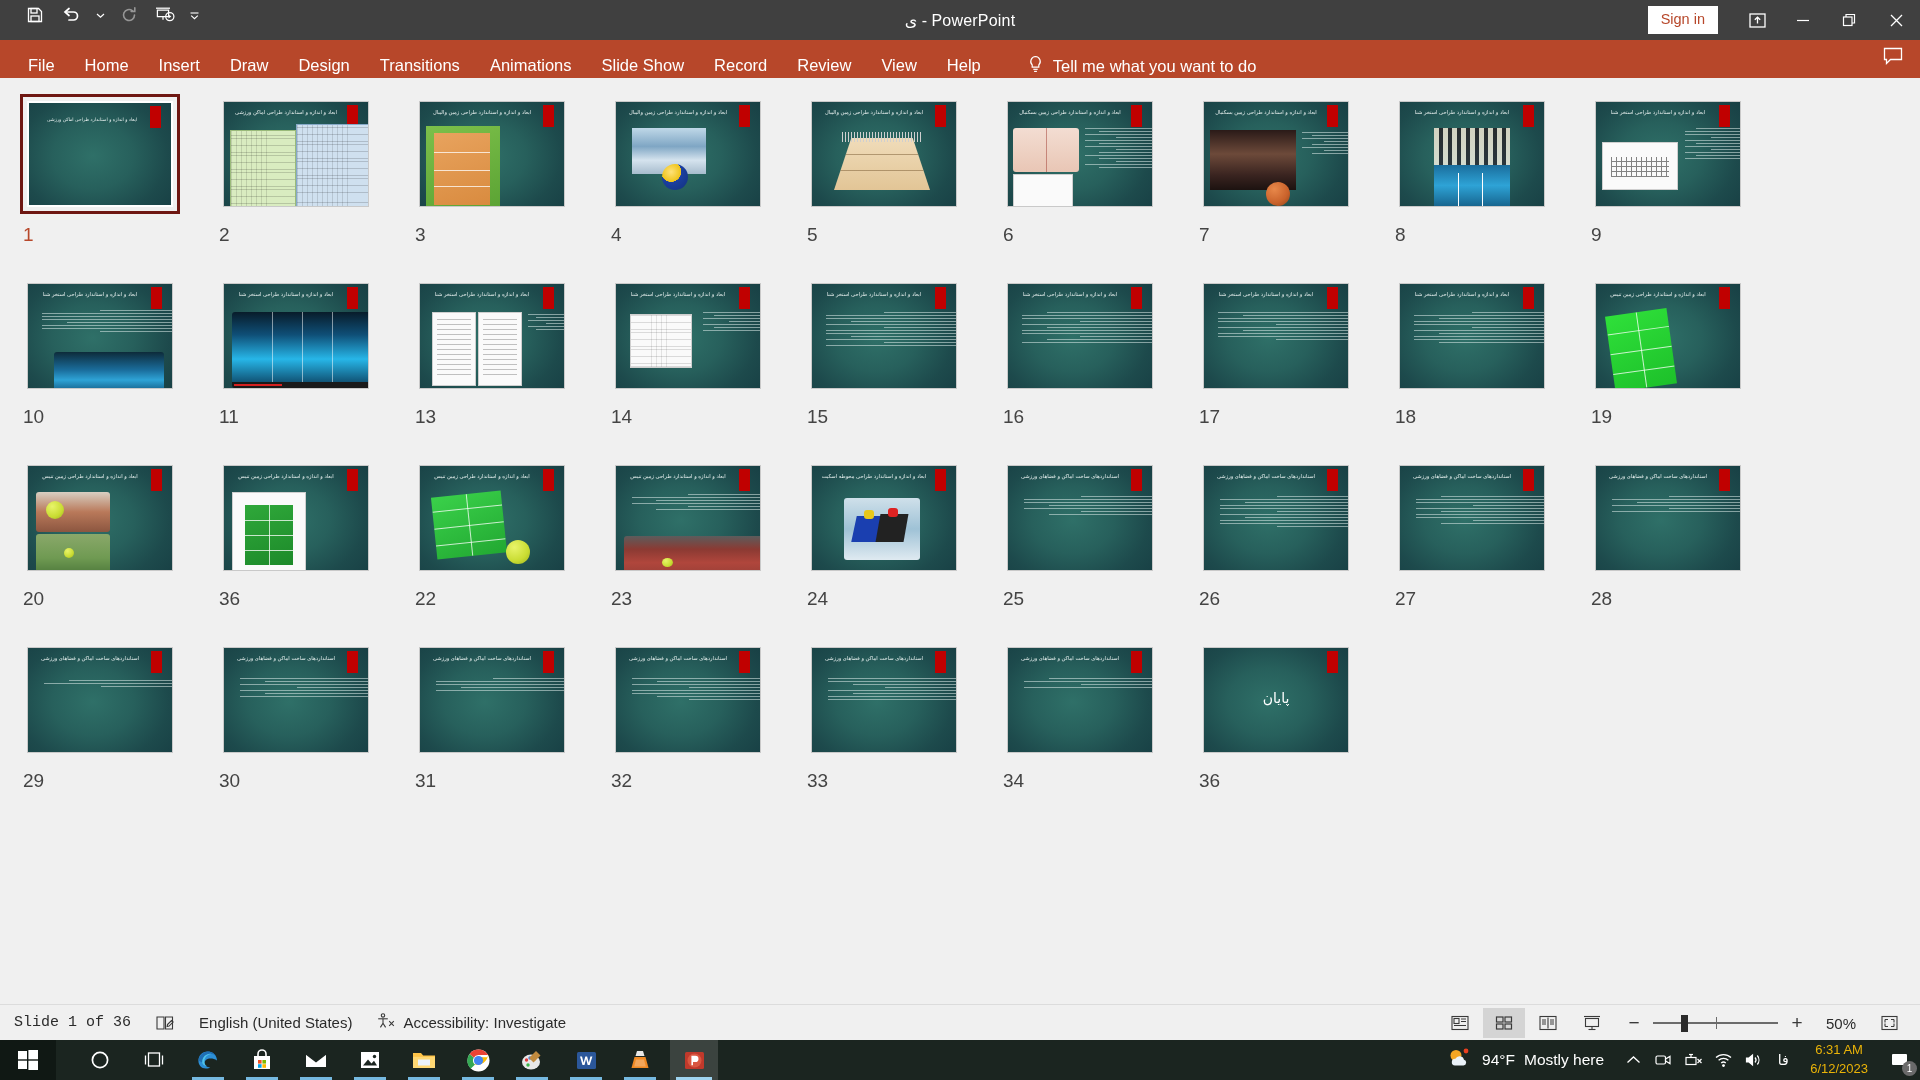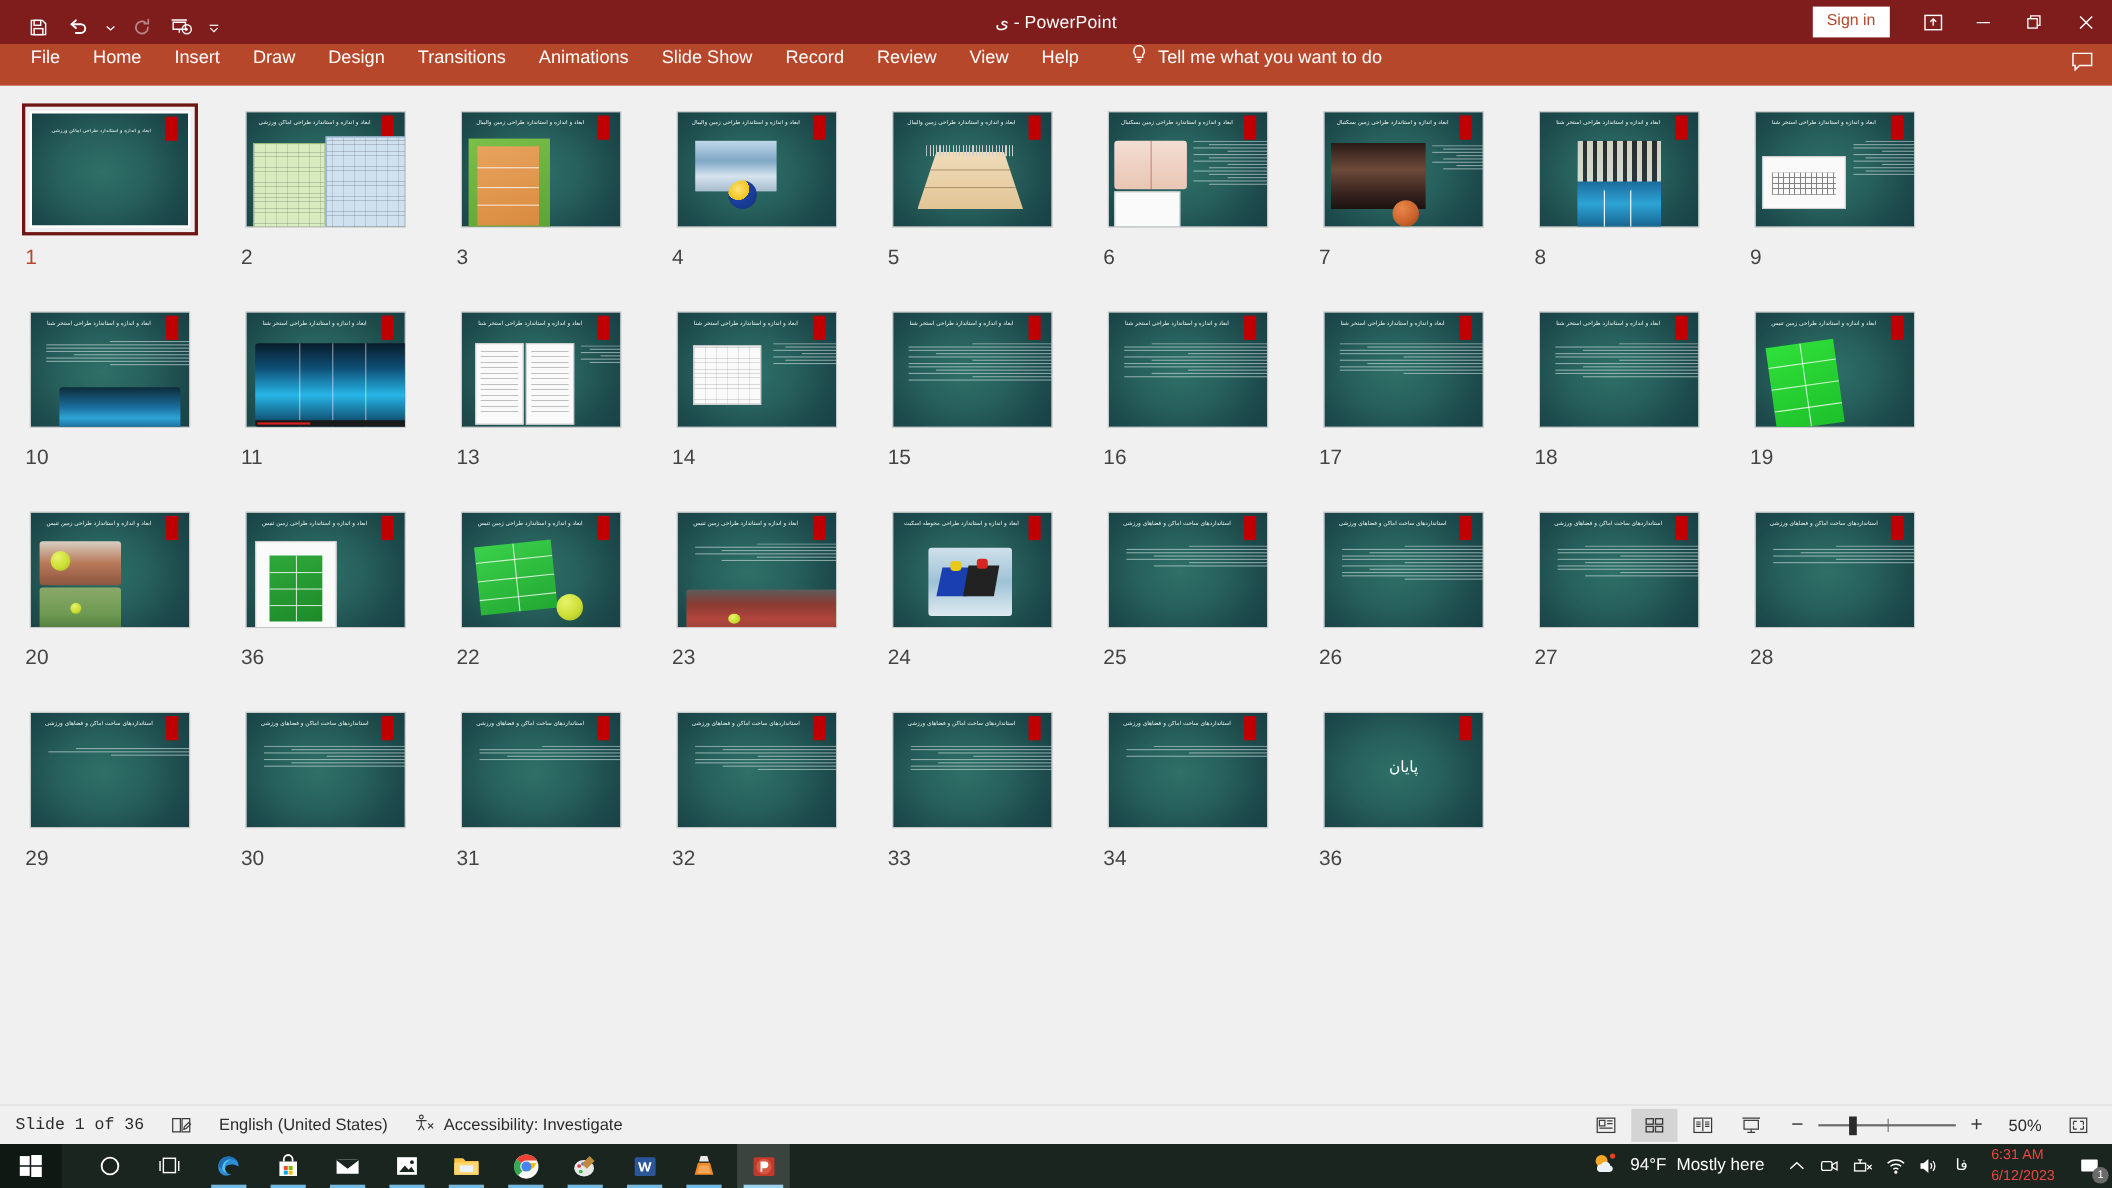--- a/index.html
+++ b/index.html
@@ -7,22 +7,22 @@
     width: 1920px; height: 1080px;
     overflow: hidden;
     font-family: "Liberation Sans", sans-serif;
     background: #f0f0f0;
   }
 
   
   .titlebar {
     position: absolute; top: 0; left: 0;
     width: 1920px; height: 40px;
-    background: #7f1d1d;
-    display: flex; align-items: flex-end;
+    background: #404040;
+    display: flex; align-items: flex-start;
   }
   .qat { display: flex; align-items: center; padding-left: 18px; gap: 2px; }
   .qat-btn {
     width: 34px; height: 30px;
     display: flex; align-items: center; justify-content: center;
     color: #fff;
   }
   .qat-btn.dim { opacity: 0.45; }
   .qat-btn.narrow { width: 20px; }
   .qat-btn svg { display: block; }
@@ -47,21 +47,21 @@
     display: flex; align-items: center; justify-content: center;
     color: #fff;
   }
   .winbtn.close { width: 48px; }
 
   
   .ribbonbar {
     position: absolute; top: 40px; left: 0;
     width: 1920px; height: 38px;
     background: #b7472a;
-    display: flex; align-items: flex-start;
+    display: flex; align-items: flex-end;
   }
   .rtab {
     color: #fff; font-size: 16.5px;
     padding: 3px 14px; margin-right: 2px;
     white-space: nowrap;
   }
   .rtab:first-child { margin-left: 14px; }
   .tellme {
     display: flex; align-items: center; gap: 9px;
     color: #fff; font-size: 16.5px; margin-left: 30px;
@@ -284,22 +284,22 @@
     position: absolute; right: 0; top: 0; height: 40px;
     display: flex; align-items: center; color: #fff;
   }
   .weather { display: flex; align-items: center; gap: 9px; font-size: 15.5px; margin-right: 14px; }
   .tray-ico {
     width: 30px; height: 40px;
     display: flex; align-items: center; justify-content: center;
     color: #fff;
   }
   .clock {
-    text-align: left; font-size: 13px; line-height: 1.45;
-    padding: 0 12px; color: #ef4444;
+    text-align: center; font-size: 13px; line-height: 1.45;
+    padding: 0 12px; color: #eab308;
   }
   .notif {
     width: 40px; height: 40px; position: relative;
     display: flex; align-items: center; justify-content: center;
   }
   .notif-badge {
     position: absolute; right: 3px; bottom: 4px;
     width: 15px; height: 15px; border-radius: 50%;
     background: #6a6a6a; color: #fff;
     font-size: 10px; display: flex; align-items: center; justify-content: center;

